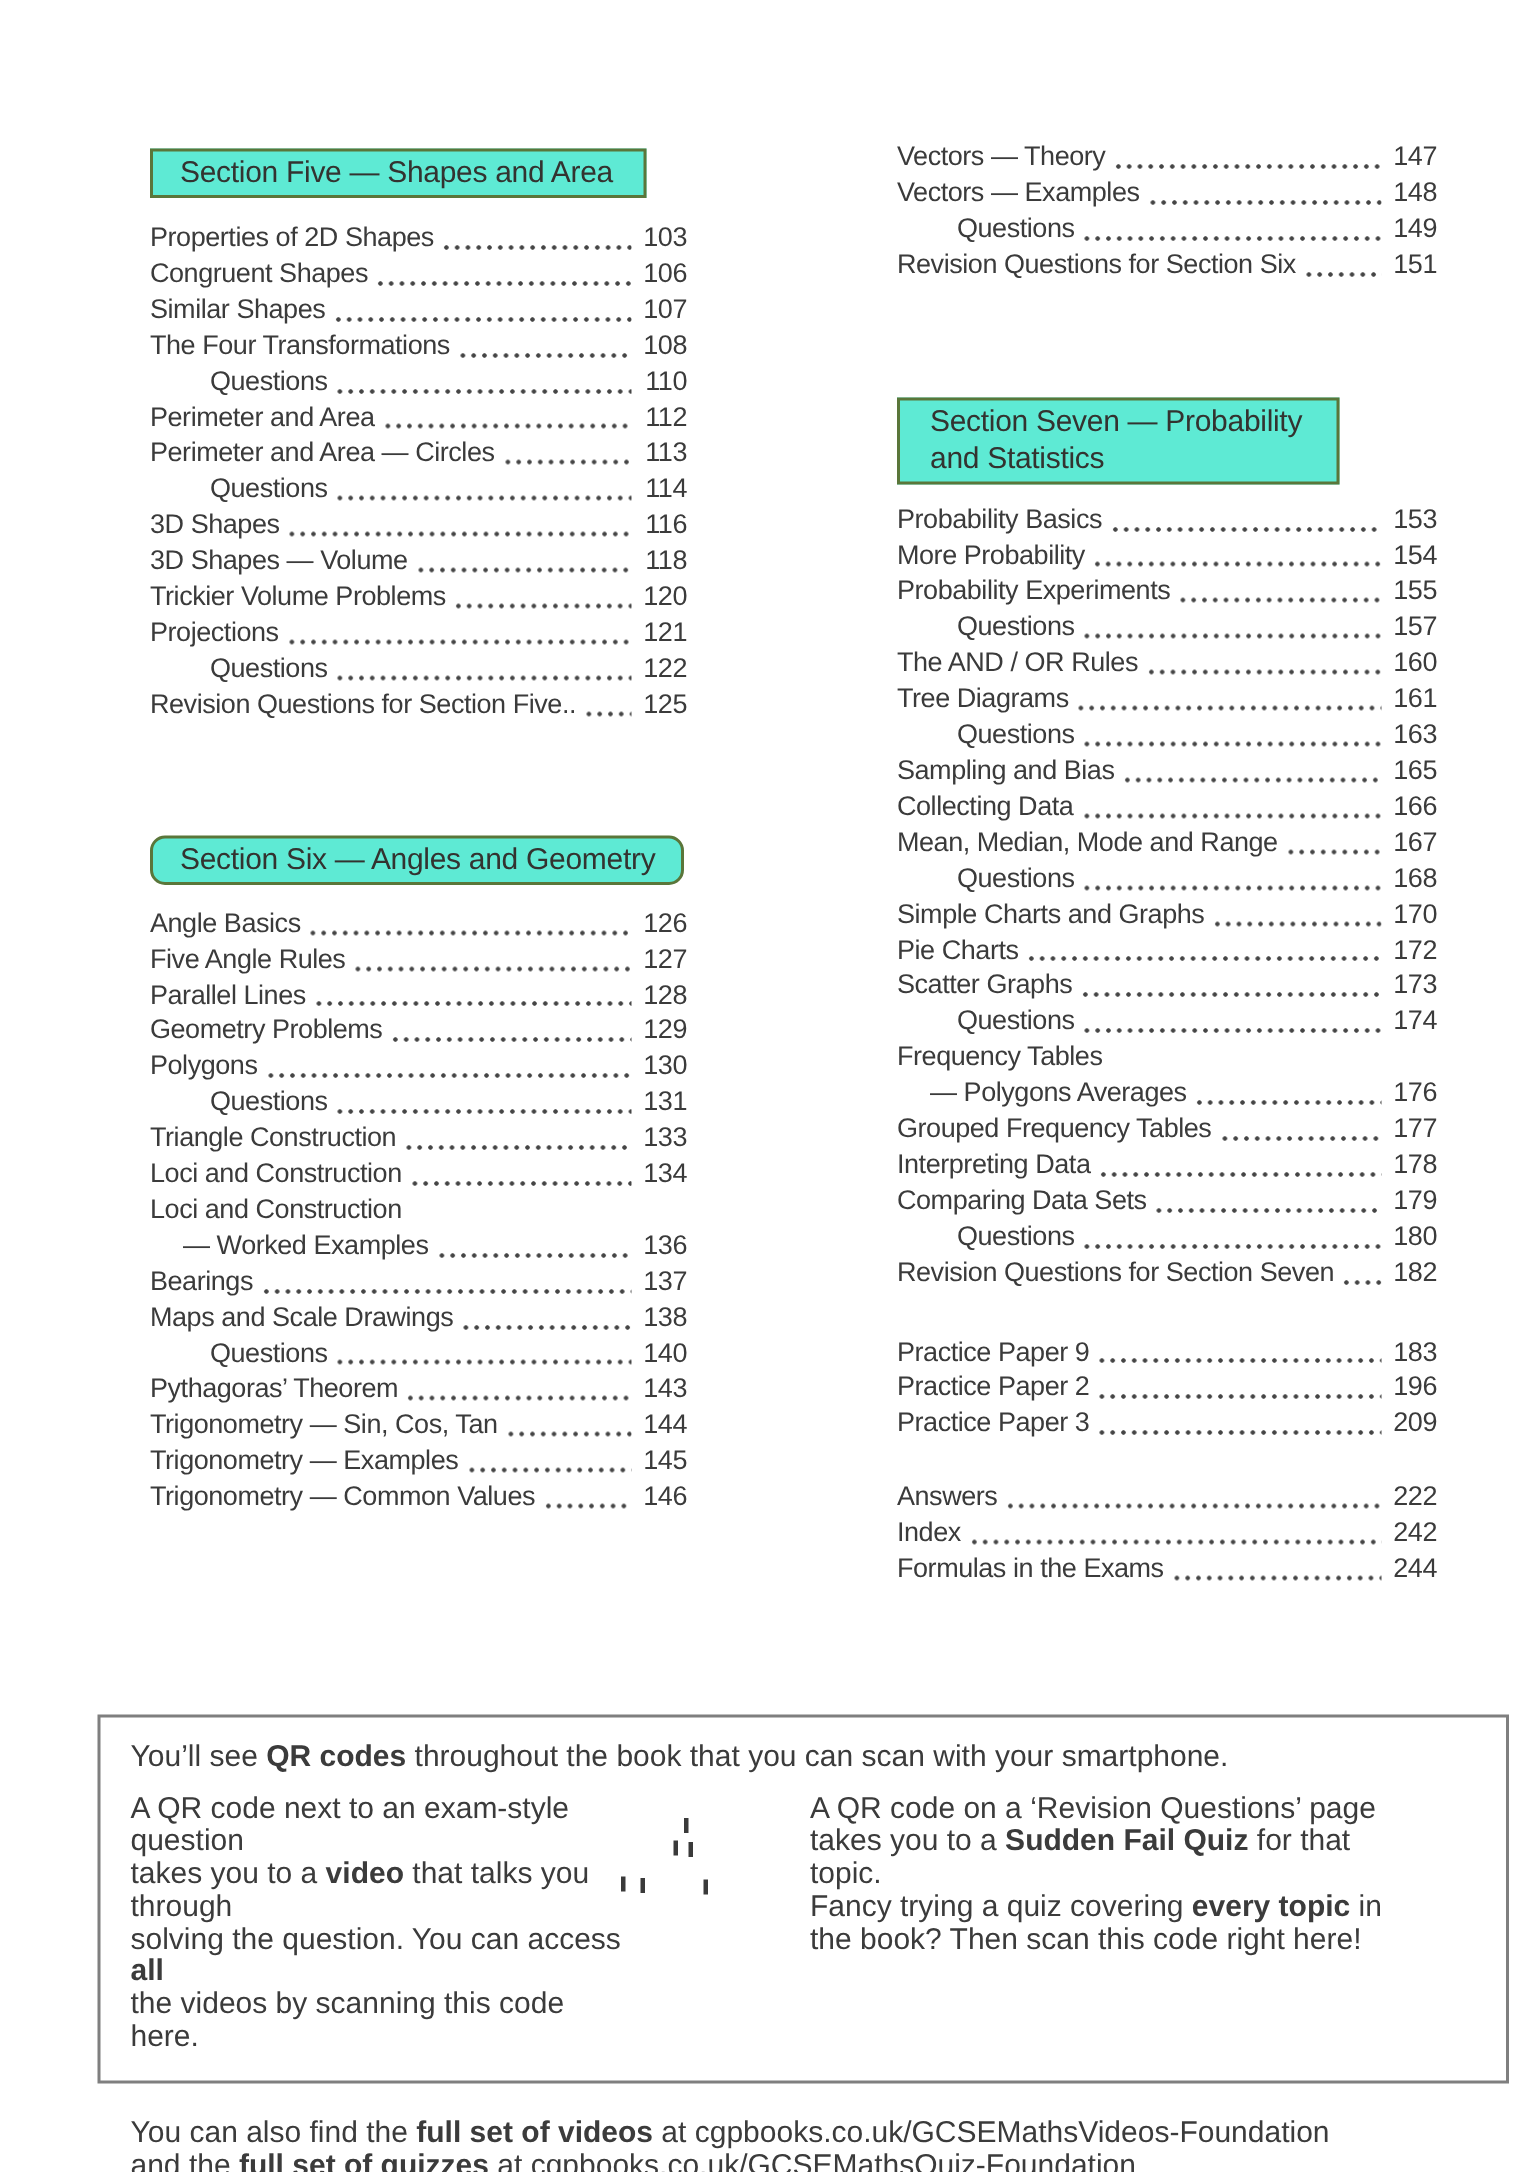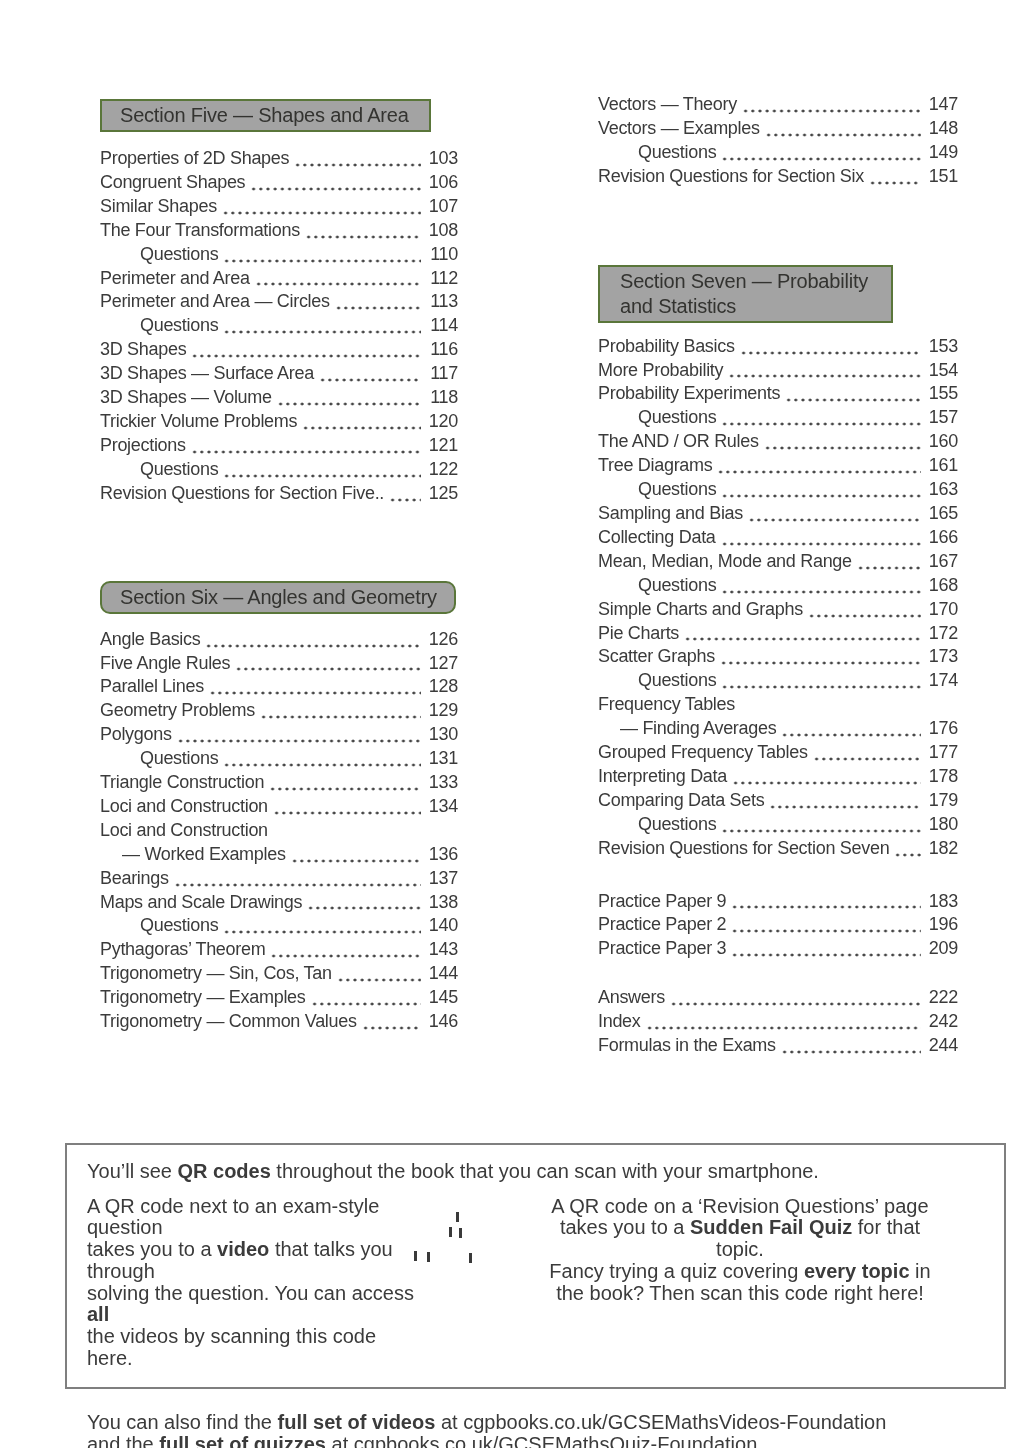--- a/index.html
+++ b/index.html
@@ -7,21 +7,21 @@
     width:1024px; height:1448px; background:#ffffff; position:relative;
     font-family:"Liberation Sans", sans-serif; color:#3b3b3b;
     overflow:hidden;
   }
   .col { position:absolute; }
   .col-left  { left:100px; top:99px;  width:358px; }
   .col-right { left:598px; top:93px;  width:360px; }
 
   .section-header {
     box-sizing:border-box;
-    background:#a3a3a3;
+    background:#5eead4;
     border:2px solid #5a763a;
     color:#333330;
     font-size:20px;
     line-height:25px;
     letter-spacing:-0.2px;
     padding:2px 12px 2px 18px;
     white-space:pre-line;
     margin-bottom:15px;
   }
   .col-left .toc-group:nth-child(1) .section-header { width:331px; }
@@ -50,21 +50,21 @@
 
   .footer-box {
     position:absolute; left:65px; top:1143px; width:941px; height:246px;
     box-sizing:border-box; border:2px solid #7f7f7f;
     font-size:20px; line-height:21.7px; color:#3b3b3b;
   }
   .fb-intro { margin:16px 0 0 20px; }
   .fb-cols { display:flex; margin:13px 0 0 20px; }
   .fb-left  { width:330px; }
   .fb-qr    { width:115px; position:relative; }
-  .fb-right { width:400px; margin-left:8px;text-align:center; }
+  .fb-right { width:400px; margin-left:8px; }
   .fb-bottom { margin:43px 0 0 20px; }
   .b { font-weight:bold; }
   .qr-tick { position:absolute; width:2.5px; height:10px; background:#3a3a3a; }
 </style>
 </head>
 <body>
 
 <div class="col col-left" id="col-left">
     <div class="toc-group">
       <div class="section-header">Section Five — Shapes and Area</div>
@@ -107,25 +107,20 @@
         <span class="toc-label">Questions</span>
         <span class="toc-leader"></span>
         <span class="toc-page">114</span>
       </div>
       <div class="toc-row">
         <span class="toc-label">3D Shapes</span>
         <span class="toc-leader"></span>
         <span class="toc-page">116</span>
       </div>
       <div class="toc-row">
-        <span class="toc-label">3D Shapes — Surface Area</span>
-        <span class="toc-leader"></span>
-        <span class="toc-page">117</span>
-      </div>
-      <div class="toc-row">
         <span class="toc-label">3D Shapes — Volume</span>
         <span class="toc-leader"></span>
         <span class="toc-page">118</span>
       </div>
       <div class="toc-row">
         <span class="toc-label">Trickier Volume Problems</span>
         <span class="toc-leader"></span>
         <span class="toc-page">120</span>
       </div>
       <div class="toc-row">
@@ -329,21 +324,21 @@
       </div>
       <div class="toc-row ind2">
         <span class="toc-label">Questions</span>
         <span class="toc-leader"></span>
         <span class="toc-page">174</span>
       </div>
       <div class="toc-row">
         <span class="toc-label">Frequency Tables</span>
       </div>
       <div class="toc-row ind1">
-        <span class="toc-label">— Finding Averages</span>
+        <span class="toc-label">— Polygons Averages</span>
         <span class="toc-leader"></span>
         <span class="toc-page">176</span>
       </div>
       <div class="toc-row">
         <span class="toc-label">Grouped Frequency Tables</span>
         <span class="toc-leader"></span>
         <span class="toc-page">177</span>
       </div>
       <div class="toc-row">
         <span class="toc-label">Interpreting Data</span>

